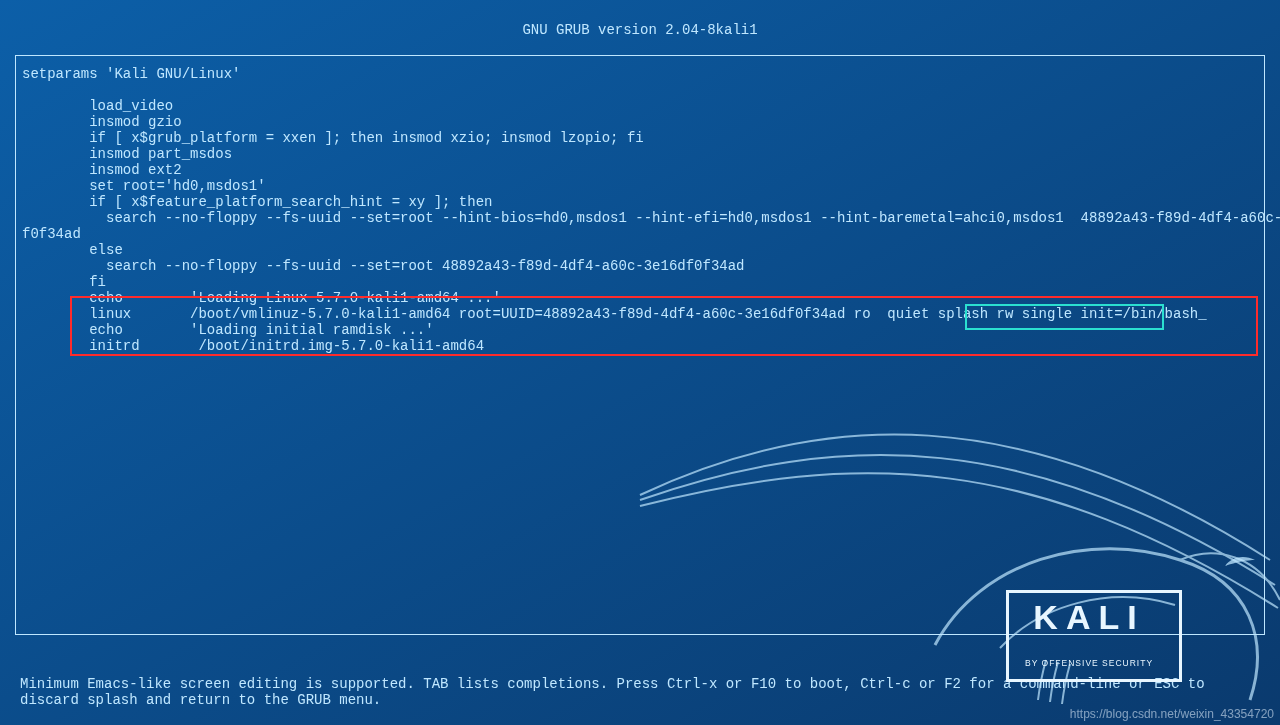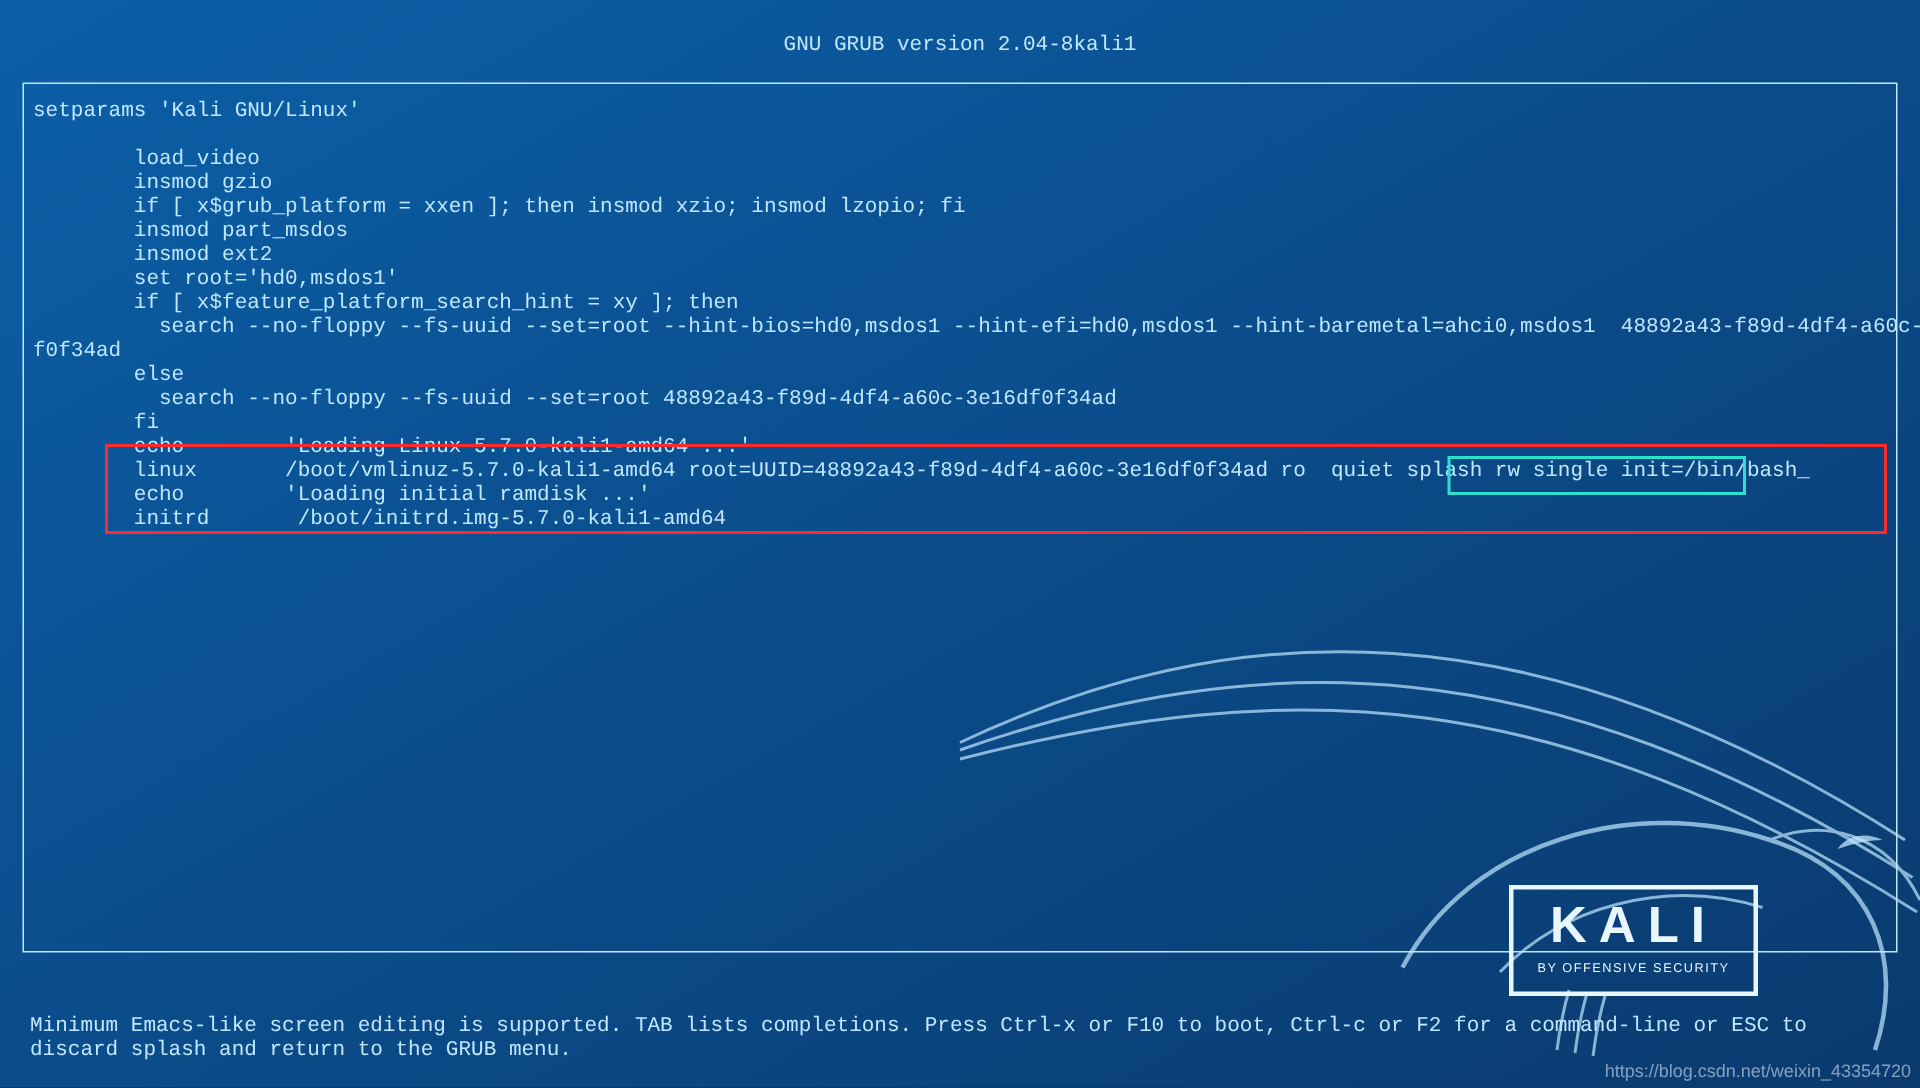--- a/index.html
+++ b/index.html
@@ -60,36 +60,36 @@
   .help {
     position: absolute;
     left: 20px; top: 676px; width: 1240px;
     color: #bfe7ff;
     white-space: normal;
   }
   .kali-badge {
     position: absolute;
     left: 1006px; top: 590px;
     border: 3px solid #e8f6ff;
-    padding: 6px 16px 8px 16px;
+    padding: 6px 26px 8px 16px;
     text-align: center;
     color: #e8f6ff;
   }
   .kali-badge .brand {
     font-family: Arial, Helvetica, sans-serif;
     font-weight: 700;
     font-size: 34px;
     letter-spacing: 8px;
     line-height: 36px;
   }
   .kali-badge .sub {
     font-family: Arial, Helvetica, sans-serif;
     font-size: 8.5px;
     letter-spacing: 1px;
-    margin-top: 2px;
+    margin-top: 20px;
   }
   .watermark {
     position: absolute;
     right: 6px;
     bottom: 4px;
     color: rgba(230,242,255,0.55);
     font-family: Arial, Helvetica, sans-serif;
     font-size: 12px;
     text-align: center;
     line-height: 14px;

